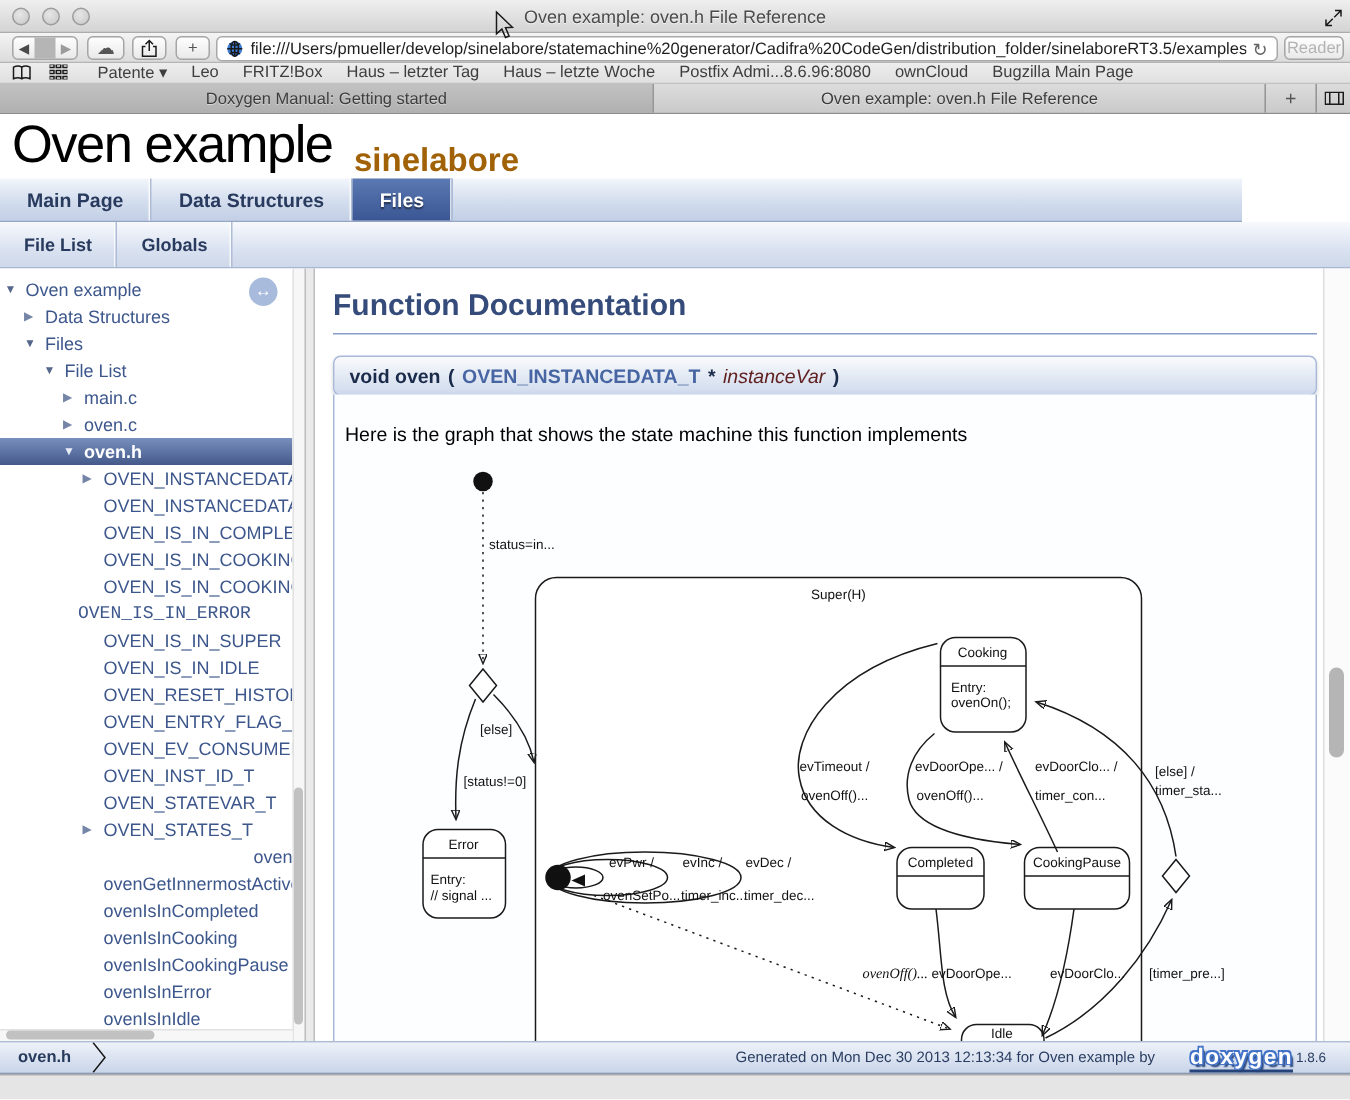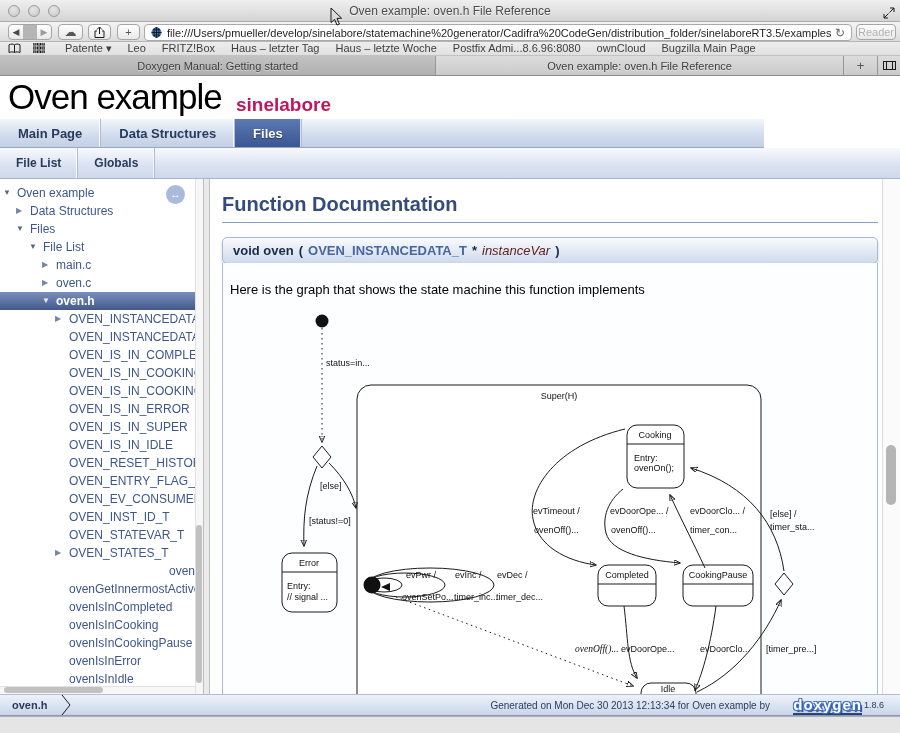--- a/index.html
+++ b/index.html
@@ -45,23 +45,23 @@
   .tab-plus { width:34px; border-right:1px solid #969696; background:linear-gradient(#DCDCDC,#CACACA);
     display:flex; align-items:center; justify-content:center; color:#555; font-size:13px; }
   .tab-list { width:22px; background:linear-gradient(#DCDCDC,#CACACA);
     display:flex; align-items:center; justify-content:center; color:#555; font-size:9px; letter-spacing:1px; }
 
   .cursor { left:330px; top:7px; z-index:99; }
 
   
   .titlearea { left:0; top:77px; width:900px; height:42px; background:#fff; }
   .projectname { position:absolute; left:8px; top:0px; font-size:35px; color:#000; letter-spacing:-1px; }
-  .projectbrief { position:absolute; left:236px; top:17px; font-size:19px; font-weight:bold; color:#be185d; }
-
-  .navrow1 { left:0; top:119px; width:764px; height:29px;
+  .projectbrief { position:absolute; left:236px; top:17px; font-size:22px; font-weight:bold; color:#a16207; }
+
+  .navrow1 { left:0; top:119px; width:828px; height:29px;
     background:linear-gradient(#F2F6FB,#D3DDEE 55%,#C2CFE5); border-bottom:1px solid #94A5C6; display:flex; }
   .navrow2 { left:0; top:148px; width:900px; height:31px;
     background:linear-gradient(#F7F9FC,#DAE2F1 60%,#CDD8EA); border-bottom:1px solid #A9B6D2; display:flex; }
   .dtab { height:100%; display:flex; align-items:center; padding:0 18px;
     font-size:13px; font-weight:bold; color:#283A5D; border-right:1px solid #AFBCD7;
     box-shadow:inset -1px 0 0 rgba(255,255,255,.8); }
   .dtab.selected { background:linear-gradient(#5B79B2,#3A5694); color:#fff;
     text-shadow:0 1px 1px rgba(0,0,0,.5); }
   .navrow2 .dtab { font-size:12px; padding:0 16px; }
 
@@ -281,21 +281,21 @@
         <span>OVEN_IS_IN_COMPLETED</span>
       </div>
       <div class="trow" style="padding-left: 55px;">
         <span class="arr arr-right"></span>
         <span>OVEN_IS_IN_COOKING</span>
       </div>
       <div class="trow" style="padding-left: 55px;">
         <span class="arr arr-right"></span>
         <span>OVEN_IS_IN_COOKINGPAUS</span>
       </div>
-      <div class="trow" style="padding-left: 55px;">
+      <div class="trow" style="padding-left: 38px; font-family: Liberation Mono, monospace;">
         <span class="arr arr-right"></span>
         <span>OVEN_IS_IN_ERROR</span>
       </div>
       <div class="trow" style="padding-left: 55px;">
         <span class="arr arr-right"></span>
         <span>OVEN_IS_IN_SUPER</span>
       </div>
       <div class="trow" style="padding-left: 55px;">
         <span class="arr arr-right"></span>
         <span>OVEN_IS_IN_IDLE</span>

